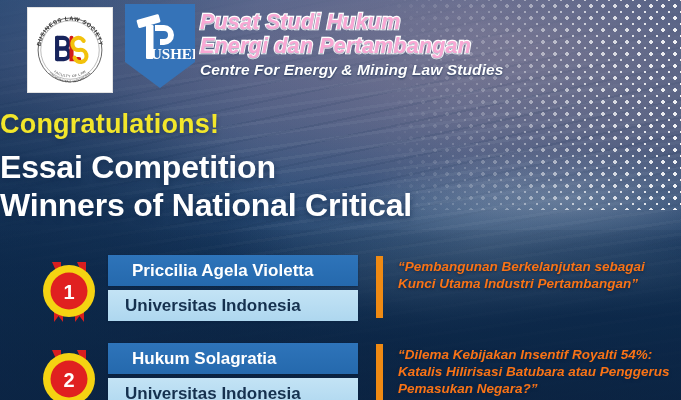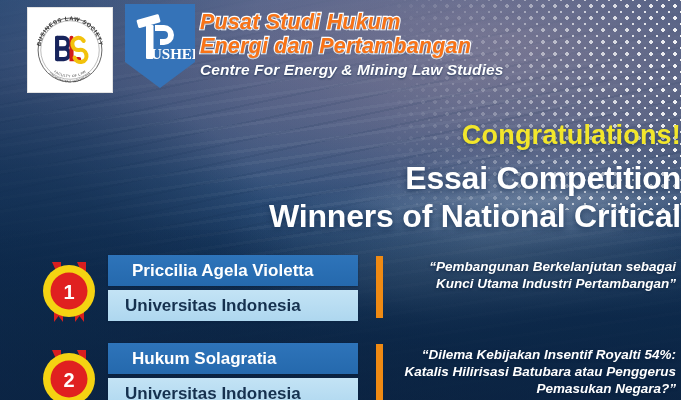--- a/index.html
+++ b/index.html
@@ -88,34 +88,34 @@
     position:absolute; left:27px; top:7px; width:86px; height:86px;
     background:#ffffff; border:1px solid #e3e3e3;
   }
   .bls-seal { position:absolute; inset:4px; }
 
   .pushep-logo { position:absolute; left:125px; top:4px; width:70px; height:84px; }
 
   .org-text { position:absolute; left:200px; top:10px; }
   .org-line {
     font-weight:bold; font-style:italic; font-size:21.5px; line-height:24px;
-    color:#f97316; letter-spacing:.2px;
+    color:#f9a8d4; letter-spacing:.2px;
     -webkit-text-stroke:2.4px #ffffff;
     paint-order:stroke fill;
     text-shadow:0 1px 1px rgba(20,50,90,.35);
     white-space:nowrap;
   }
   .org-sub {
     margin-top:3px; font-style:italic; font-weight:bold; font-size:15.5px;
     color:#ffffff; letter-spacing:.1px; white-space:nowrap;
     text-shadow:0 1px 2px rgba(15,40,75,.75);
   }
 
   
-  .title-block { position:absolute; left:0; top:120px; width:100%; text-align:right; z-index:6;padding-left:26px; }
+  .title-block { position:absolute; left:0; top:109px; width:100%; text-align:left; z-index:6; }
   .congrats {
     font-size:27px; font-weight:bold; color:#f2e62b; letter-spacing:.2px;
     text-shadow:0 2px 4px rgba(20,45,80,.6);
   }
   .main-title {
     margin-top:8px;
     font-size:32px; font-weight:bold; color:#ffffff; line-height:38px;
     letter-spacing:-0.2px;
     text-shadow:0 2px 6px rgba(14,40,74,.70);
   }
@@ -139,21 +139,21 @@
     background:linear-gradient(to bottom,#c3e3f5 0%, #aed7ef 100%);
     color:#16314f; font-weight:bold; font-size:17px;
     padding-left:17px; white-space:nowrap; overflow:hidden;
     box-shadow:0 1px 2px rgba(8,28,54,.4);
   }
 
   .divider-bar { position:absolute; left:376px; top:4px; width:7px; height:62px; background:#ef8a13; }
 
   .essay-title {
     position:absolute; left:398px; top:6px; width:278px;
-    text-align:right; color:#ffffff;
+    text-align:left; color:#f97316;
     font-style:italic; font-weight:bold; font-size:13.5px; line-height:17px;
     text-shadow:0 1px 3px rgba(12,34,64,.85);
   }
 </style>
 </head>
 <body>
 
 <div id="poster">
 
   <div class="bg-layer bg-base"></div>

